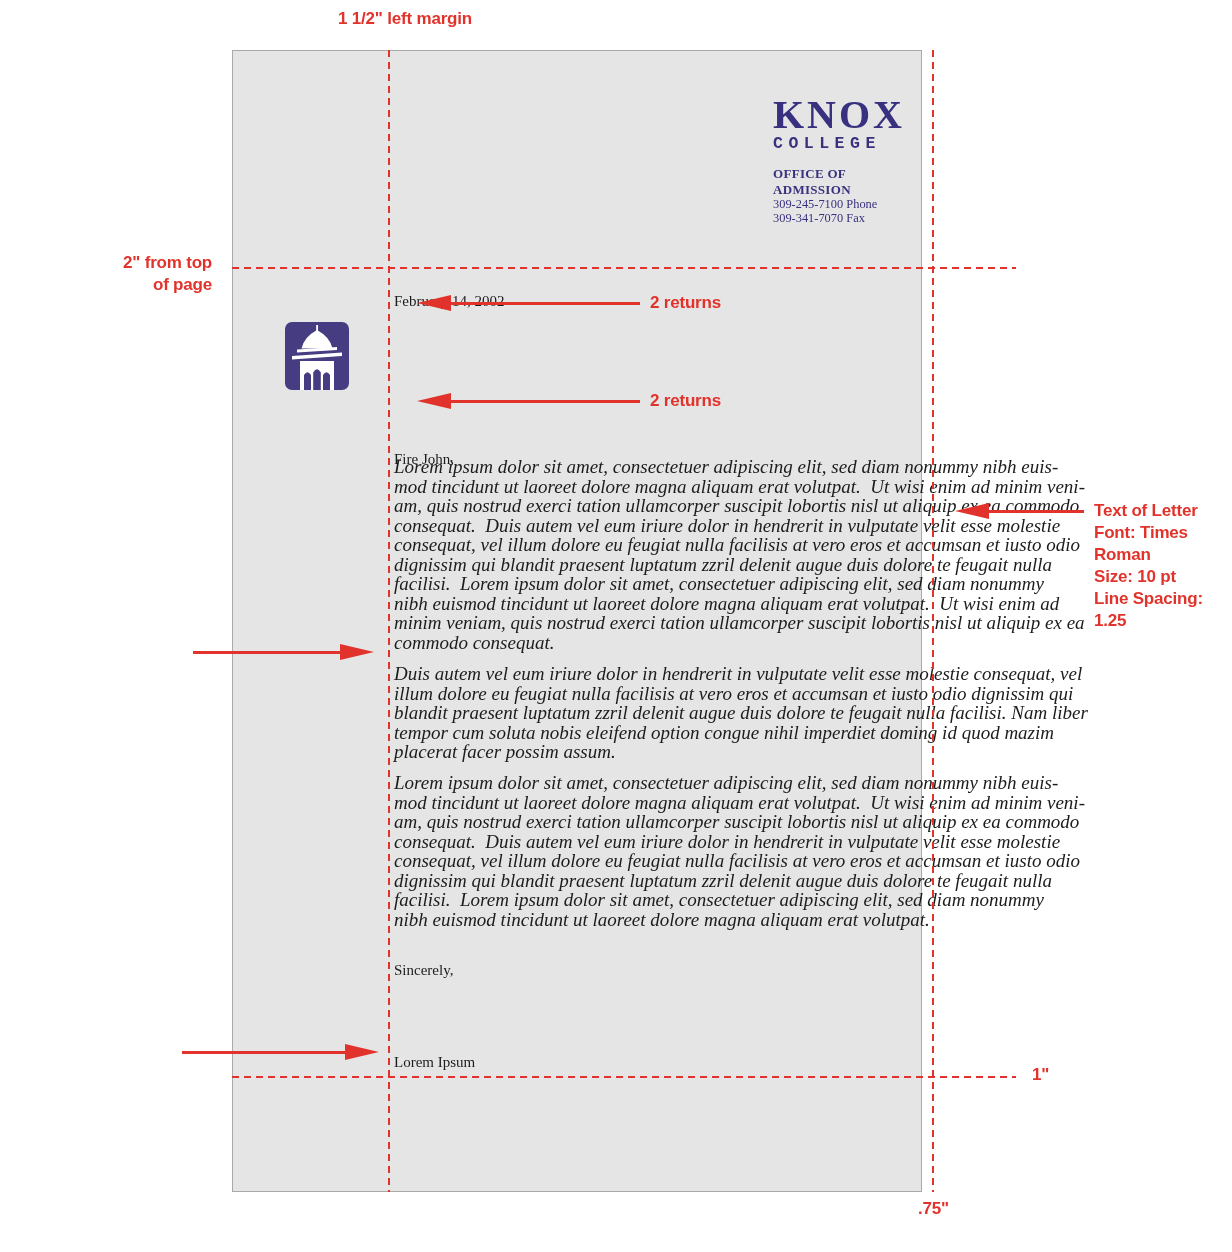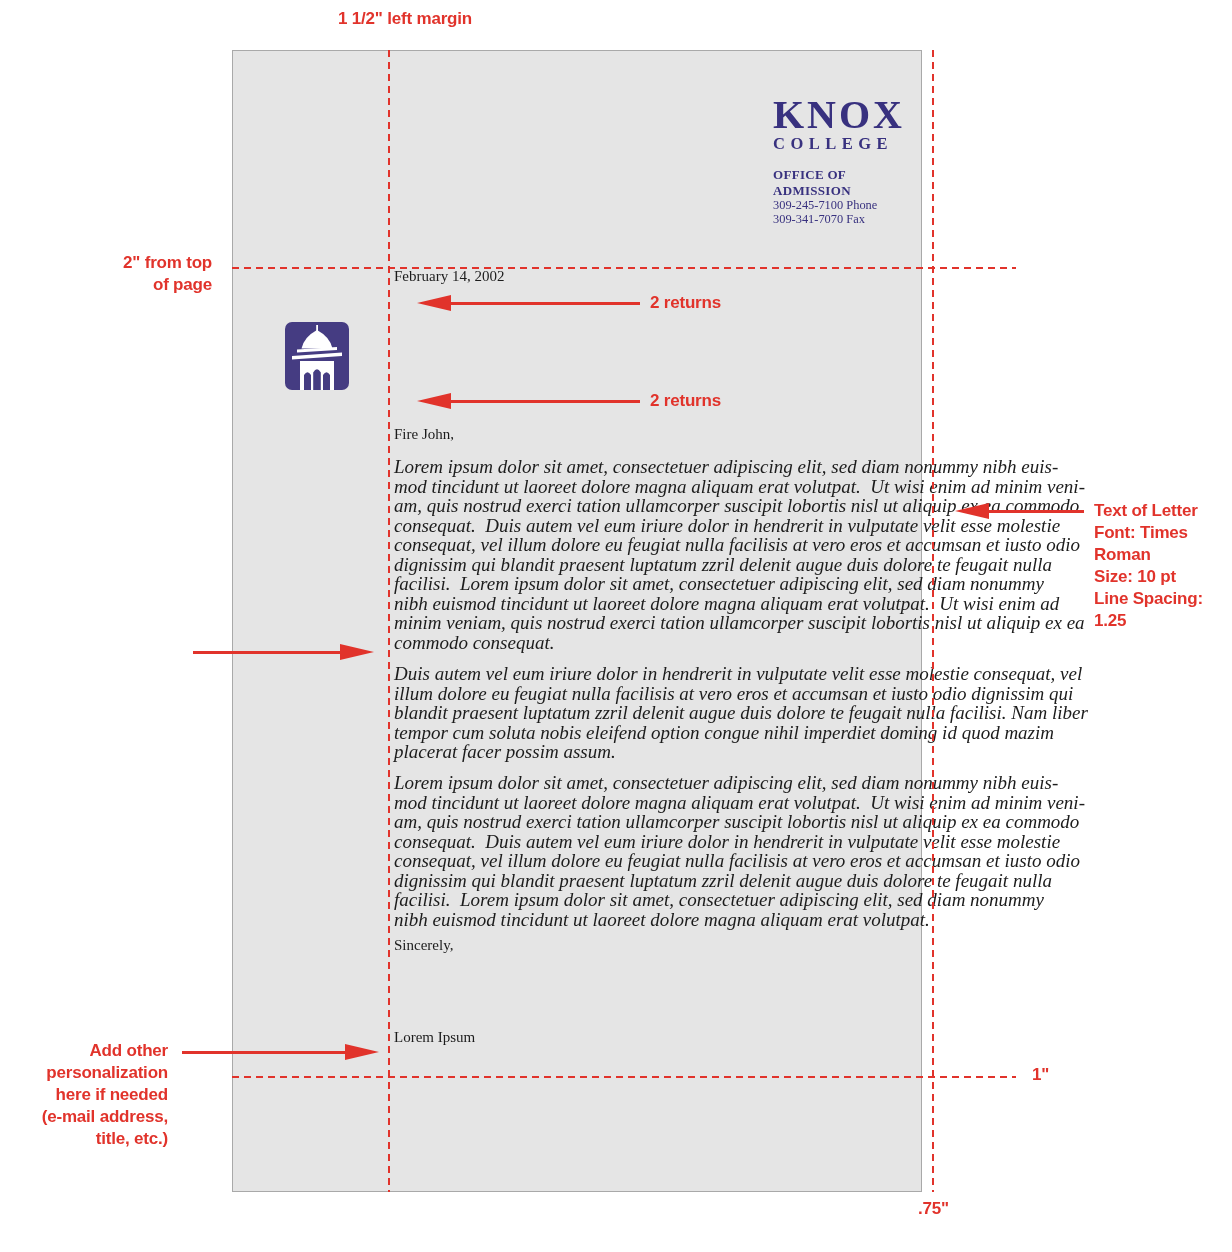--- a/index.html
+++ b/index.html
@@ -11,31 +11,31 @@
   }
   html,body{margin:0;padding:0;background:#ffffff;}
   .canvas{position:relative;width:1232px;height:1252px;background:#ffffff;overflow:hidden;
           font-family:"Liberation Serif",serif;color:var(--ink);}
   .page{position:absolute;left:232px;top:50px;width:690px;height:1142px;
         border:1px solid var(--page_border);background:#e5e5e5;box-sizing:border-box;}
   .pre{white-space:pre;}
   
   .letterhead{position:absolute;left:540px;top:46px;color:var(--knox_blue);}
   .knox{font-size:40px;font-weight:bold;letter-spacing:3px;line-height:36px;}
-  .college{font-size:16.5px;font-weight:bold;letter-spacing:5.5px;margin-top:1px;}
+  .college{font-size:16.5px;font-weight:bold;letter-spacing:5.5px;margin-top:1px;font-family:Liberation Mono, monospace;}
   .lh-address{font-size:12.4px;line-height:15px;margin-top:22px;}
   .lh-office{font-size:13px;font-weight:bold;letter-spacing:.3px;margin-top:13px;}
   .lh-line{font-size:12.4px;line-height:13.5px;}
   
   .tower{position:absolute;left:52px;top:271px;width:64px;height:68px;}
   .tower-bg{fill:var(--purple,#453c82);}
   .tower-fg{fill:#ffffff;}
   .tower-cut{fill:var(--purple,#453c82);}
   
-  .lt{position:absolute;left:161px;font-size:15px;line-height:19.5px;}
+  .lt{position:absolute;left:161px;font-size:15px;line-height:19.5px;margin-top:25px;}
   .para{position:absolute;left:161px;font-size:19px;line-height:19.5px;white-space:pre;font-style:italic;}
   .date{top:216px;}
   .recipient{top:276px;white-space:pre;}
   .salutation{top:374px;}
   .p1{top:406px;}
   .p2{top:613px;}
   .p3{top:722px;}
   .closing{top:885px;}
   .signature{top:977px;}
   
@@ -128,23 +128,20 @@
   <div class="shaft" style="left:193px;top:651px;width:152px;"></div>
   <div class="head right" style="left:340px;top:644px;"></div>
 
   <div class="note" style="left:1094px;top:500px;width:140px;">Text of Letter
 Font: Times Roman
 Size: 10 pt
 Line Spacing: 1.25</div>
   <div class="shaft" style="left:980px;top:510px;width:104px;"></div>
   <div class="head left" style="left:955px;top:503px;"></div>
 
-  <div class="note" style="left:6px;top:1040px;width:162px;text-align:right;">Add other personalization
-here if needed
-(e-mail address, title, etc.)</div>
   <div class="shaft" style="left:182px;top:1051px;width:166px;"></div>
   <div class="head right" style="left:345px;top:1044px;"></div>
 
   <div class="note" style="left:1032px;top:1064px;">1"</div>
 
   <div class="note" style="left:918px;top:1198px;">.75"</div>
 
 </div>
 
 </body></html>

